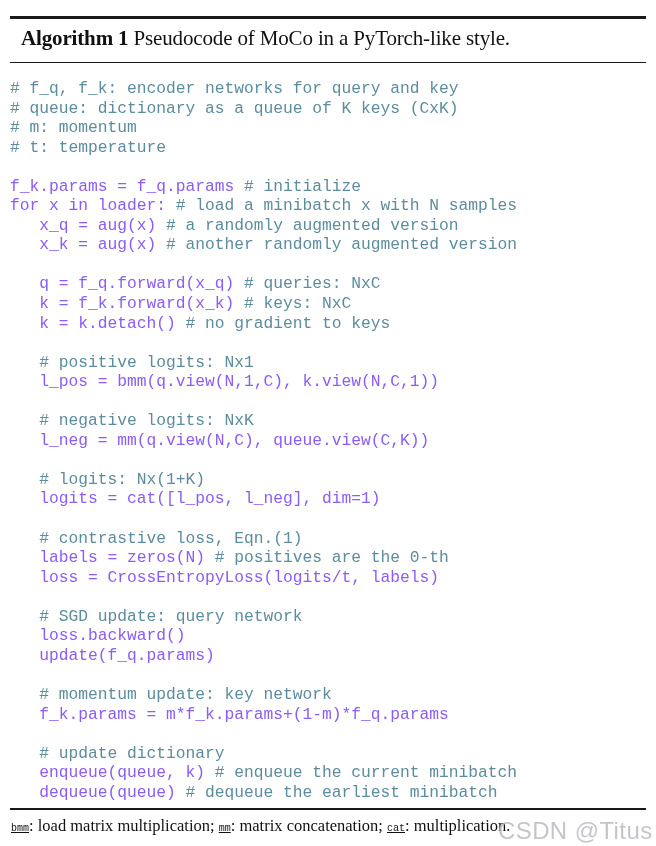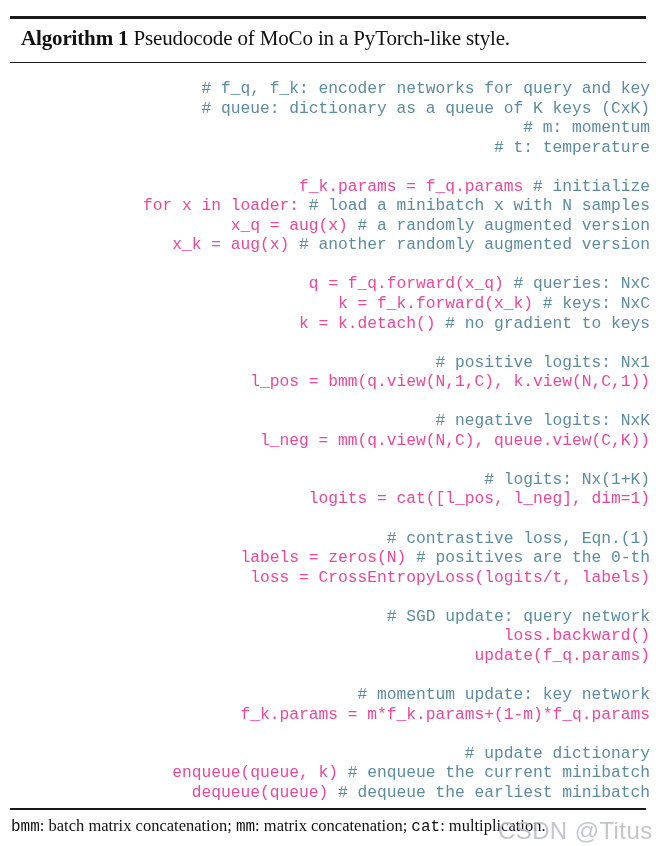--- a/index.html
+++ b/index.html
@@ -79,47 +79,47 @@
     width: 640px;
     font-family: "Liberation Mono", "DejaVu Sans Mono", monospace;
     font-size: 16.3px;
     line-height: 19.55px;
     white-space: pre;
     letter-spacing: -0.02px;
   }
   .code-line {
     height: 19.55px;
     white-space: pre;
-    text-align: right;
   }
   .code-line.blank {
     height: 19.55px;
   }
   .tok-code {
-    color: #ec4899;
+    color: #8b5cf6;
   }
   .tok-comment {
     color: #5c8c9e;
   }
 
   
   .footer-note {
     position: absolute;
     left: 11px;
     top: 815px;
     width: 640px;
     font-family: "Liberation Serif", serif;
     font-size: 16.5px;
     line-height: 22px;
     white-space: nowrap;
     color: #111111;
   }
   .footer-note .mono-term {
     font-family: "Liberation Mono", "DejaVu Sans Mono", monospace;
-    font-size: 16px;
+    font-size: 10px;
+    text-decoration: underline;
   }
 
   
   .watermark {
     position: absolute;
     left: 498px;
     top: 820px;
     font-family: "Liberation Sans", sans-serif;
     font-size: 24px;
     line-height: 22px;
@@ -140,17 +140,17 @@
   <div class="algo-title">
     <span class="algo-label">Algorithm 1</span><span class="algo-caption"> Pseudocode of MoCo in a PyTorch-like style.</span>
   </div>
 
   <div class="rule-mid"></div>
 
   <div class="code-block" id="code-block"><div class="code-line"><span class="tok-comment"># f_q, f_k: encoder networks for query and key</span></div><div class="code-line"><span class="tok-comment"># queue: dictionary as a queue of K keys (CxK)</span></div><div class="code-line"><span class="tok-comment"># m: momentum</span></div><div class="code-line"><span class="tok-comment"># t: temperature</span></div><div class="code-line blank">&nbsp;</div><div class="code-line"><span class="tok-code">f_k.params = f_q.params </span><span class="tok-comment"># initialize</span></div><div class="code-line"><span class="tok-code">for x in loader: </span><span class="tok-comment"># load a minibatch x with N samples</span></div><div class="code-line"><span class="tok-code">   x_q = aug(x) </span><span class="tok-comment"># a randomly augmented version</span></div><div class="code-line"><span class="tok-code">   x_k = aug(x) </span><span class="tok-comment"># another randomly augmented version</span></div><div class="code-line blank">&nbsp;</div><div class="code-line"><span class="tok-code">   q = f_q.forward(x_q) </span><span class="tok-comment"># queries: NxC</span></div><div class="code-line"><span class="tok-code">   k = f_k.forward(x_k) </span><span class="tok-comment"># keys: NxC</span></div><div class="code-line"><span class="tok-code">   k = k.detach() </span><span class="tok-comment"># no gradient to keys</span></div><div class="code-line blank">&nbsp;</div><div class="code-line"><span class="tok-code">   </span><span class="tok-comment"># positive logits: Nx1</span></div><div class="code-line"><span class="tok-code">   l_pos = bmm(q.view(N,1,C), k.view(N,C,1))</span></div><div class="code-line blank">&nbsp;</div><div class="code-line"><span class="tok-code">   </span><span class="tok-comment"># negative logits: NxK</span></div><div class="code-line"><span class="tok-code">   l_neg = mm(q.view(N,C), queue.view(C,K))</span></div><div class="code-line blank">&nbsp;</div><div class="code-line"><span class="tok-code">   </span><span class="tok-comment"># logits: Nx(1+K)</span></div><div class="code-line"><span class="tok-code">   logits = cat([l_pos, l_neg], dim=1)</span></div><div class="code-line blank">&nbsp;</div><div class="code-line"><span class="tok-code">   </span><span class="tok-comment"># contrastive loss, Eqn.(1)</span></div><div class="code-line"><span class="tok-code">   labels = zeros(N) </span><span class="tok-comment"># positives are the 0-th</span></div><div class="code-line"><span class="tok-code">   loss = CrossEntropyLoss(logits/t, labels)</span></div><div class="code-line blank">&nbsp;</div><div class="code-line"><span class="tok-code">   </span><span class="tok-comment"># SGD update: query network</span></div><div class="code-line"><span class="tok-code">   loss.backward()</span></div><div class="code-line"><span class="tok-code">   update(f_q.params)</span></div><div class="code-line blank">&nbsp;</div><div class="code-line"><span class="tok-code">   </span><span class="tok-comment"># momentum update: key network</span></div><div class="code-line"><span class="tok-code">   f_k.params = m*f_k.params+(1-m)*f_q.params</span></div><div class="code-line blank">&nbsp;</div><div class="code-line"><span class="tok-code">   </span><span class="tok-comment"># update dictionary</span></div><div class="code-line"><span class="tok-code">   enqueue(queue, k) </span><span class="tok-comment"># enqueue the current minibatch</span></div><div class="code-line"><span class="tok-code">   dequeue(queue) </span><span class="tok-comment"># dequeue the earliest minibatch</span></div></div>
 
   <div class="rule-bottom"></div>
 
-  <div class="footer-note" id="footer-note"><span class="mono-term">bmm</span><span>: batch matrix concatenation; </span><span class="mono-term">mm</span><span>: matrix concatenation; </span><span class="mono-term">cat</span><span>: multiplication.</span></div>
+  <div class="footer-note" id="footer-note"><span class="mono-term">bmm</span><span>: load matrix multiplication; </span><span class="mono-term">mm</span><span>: matrix concatenation; </span><span class="mono-term">cat</span><span>: multiplication.</span></div>
 
   <div class="watermark">CSDN @Titus W</div>
 
 </div>
 
 </body></html>

